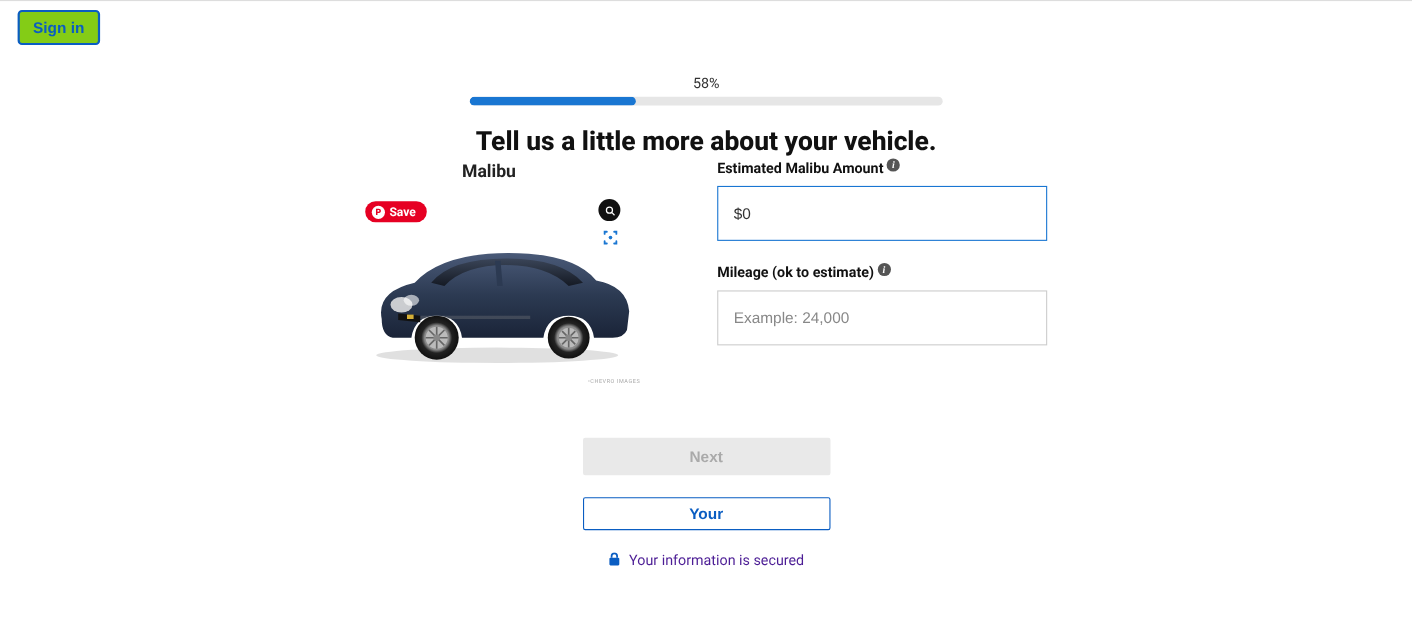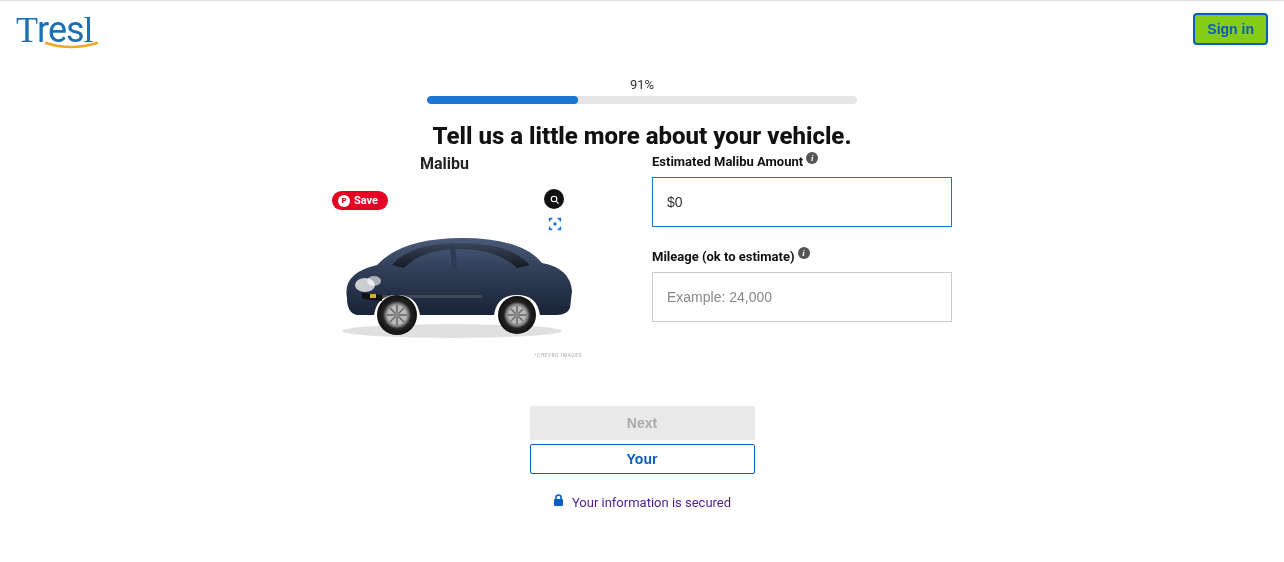--- a/index.html
+++ b/index.html
@@ -212,21 +212,21 @@
       font-size: 12px;
       font-weight: 600;
       margin-top: 8px;
     }
     .field-block { margin-bottom: 22px; }
     .nav-buttons {
       margin-top: 48px;
       display: flex;
       flex-direction: column;
       align-items: center;
-      gap: 4px;
+      gap: 20px;
     }
     .next-btn {
       width: 225px;
       height: 34px;
       background: #e9e9e9;
       color: #aaa;
       border: none;
       font-size: 14px;
       font-weight: 700;
       border-radius: 2px;
@@ -254,33 +254,25 @@
     }
     .lock-icon {
       color: #0a5dc2;
       font-size: 13px;
     }
   </style>
 </head>
 <body>
 
 <div class="header">
-  <div>
-    <span class="logo">
-      <span class="logo-t1">T</span><span class="logo-r">r</span><span class="logo-e">e</span><span class="logo-s">s</span><span class="logo-l">l</span>
-    </span>
-    <svg class="logo-underline" viewBox="0 0 55 8">
-      <path d="M 2 2 Q 27 10 53 2" stroke="#f5a623" stroke-width="2.5" fill="none" stroke-linecap="round"></path>
-    </svg>
-  </div>
   <button class="signin-btn">Sign in</button>
 </div>
 
 <div class="main">
-  <div class="progress-label">91%</div>
+  <div class="progress-label">58%</div>
   <div class="progress-bar">
     <div class="progress-fill"></div>
   </div>
 
   <h1 class="page-heading">Tell us a little more about your vehicle.</h1>
 
   <div class="content-row">
     <div class="vehicle-col">
       <div class="vehicle-title">Malibu</div>
       <div class="img-wrap">

